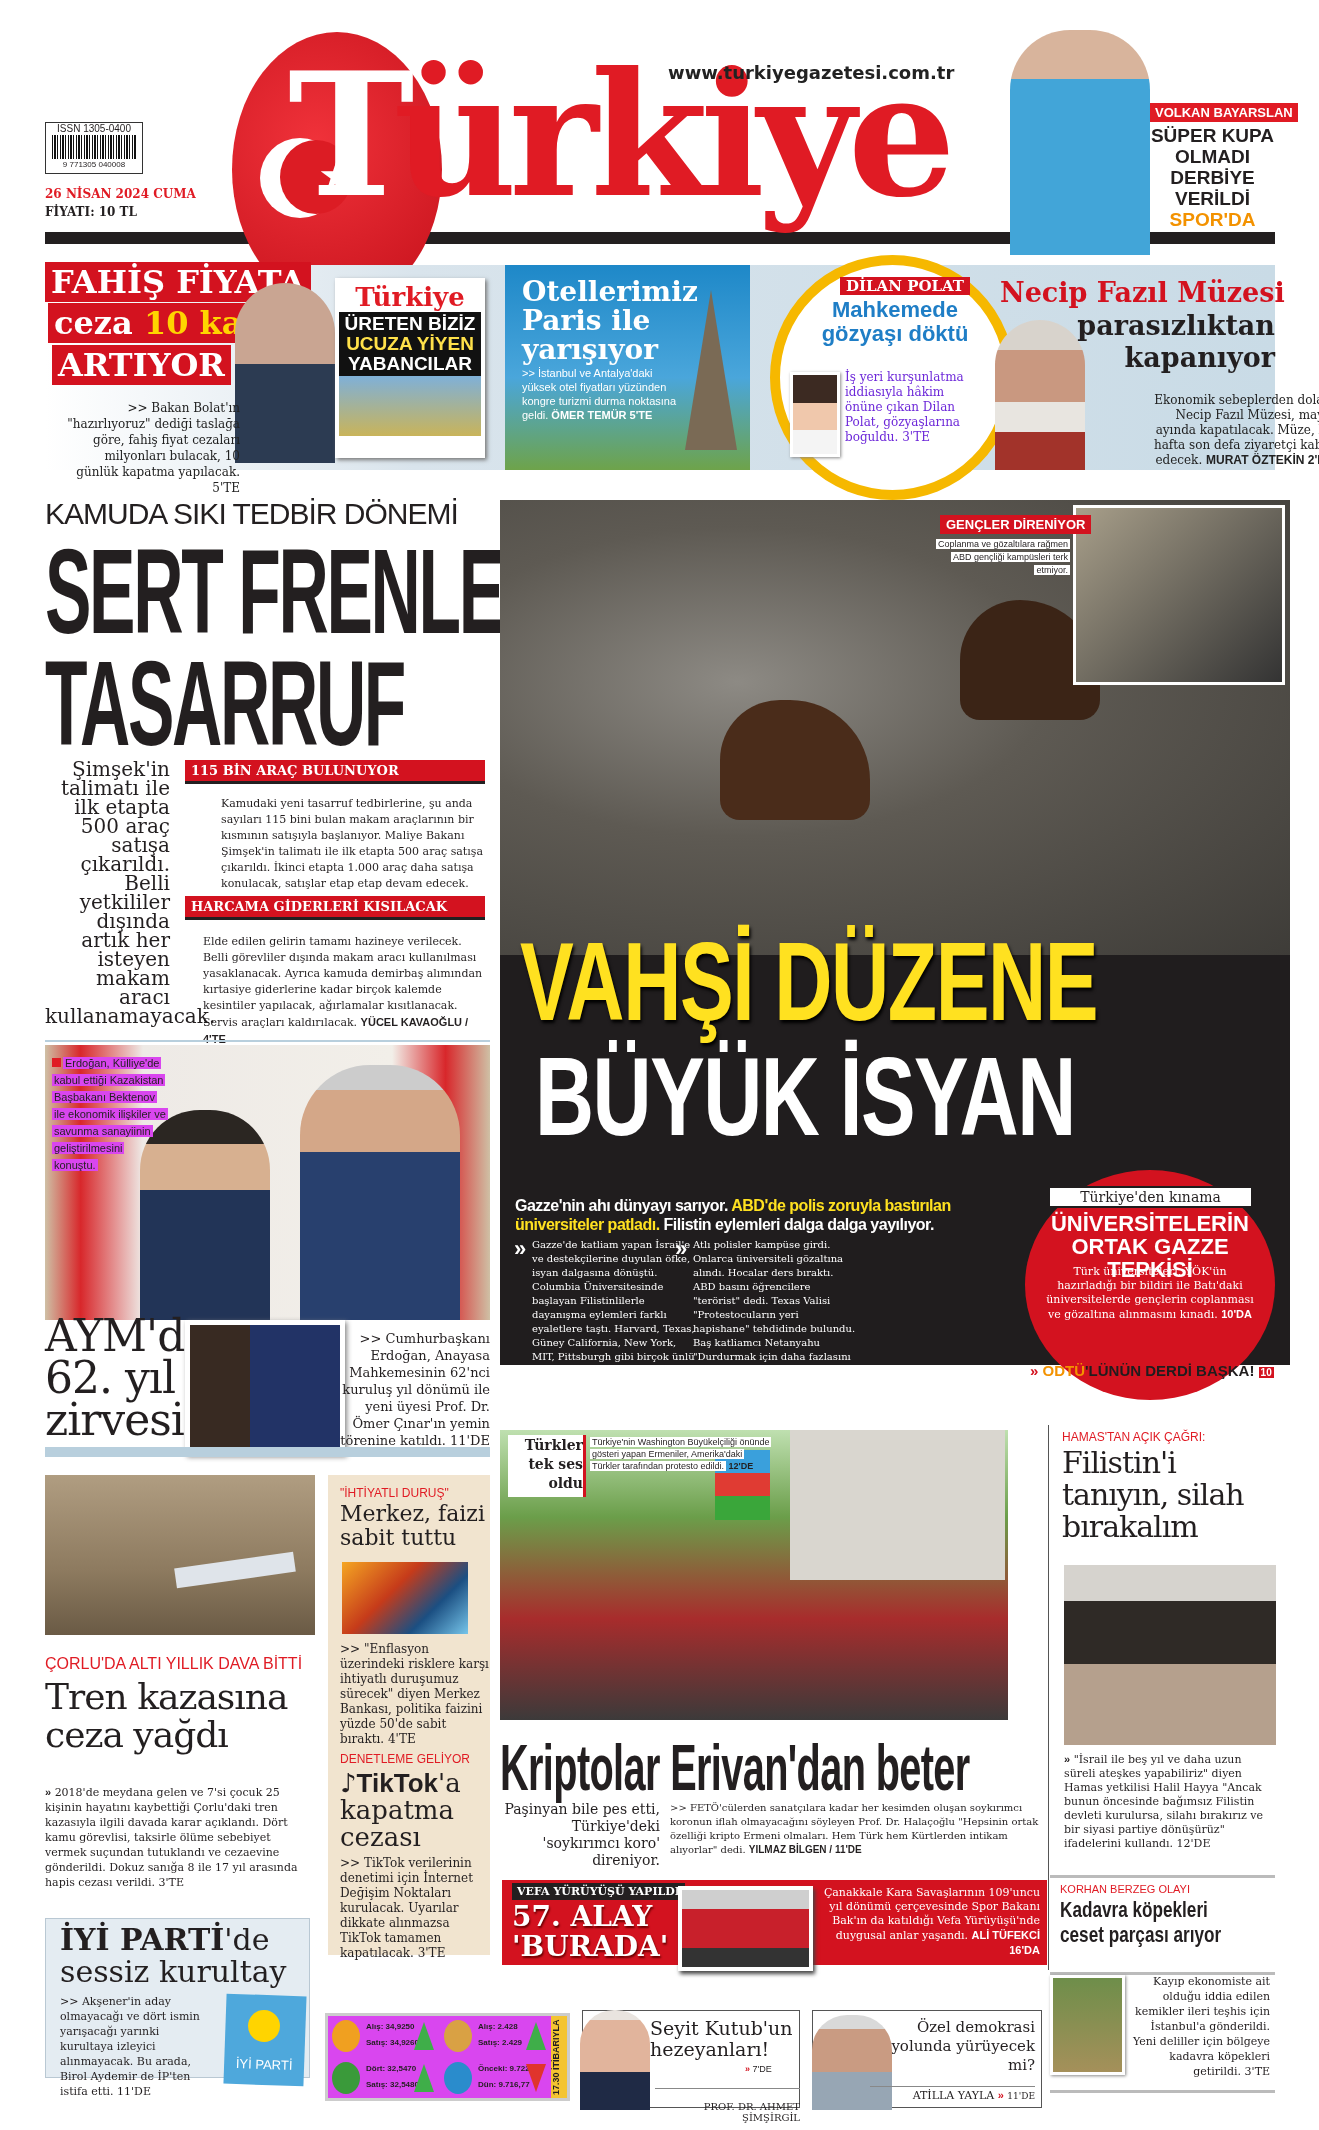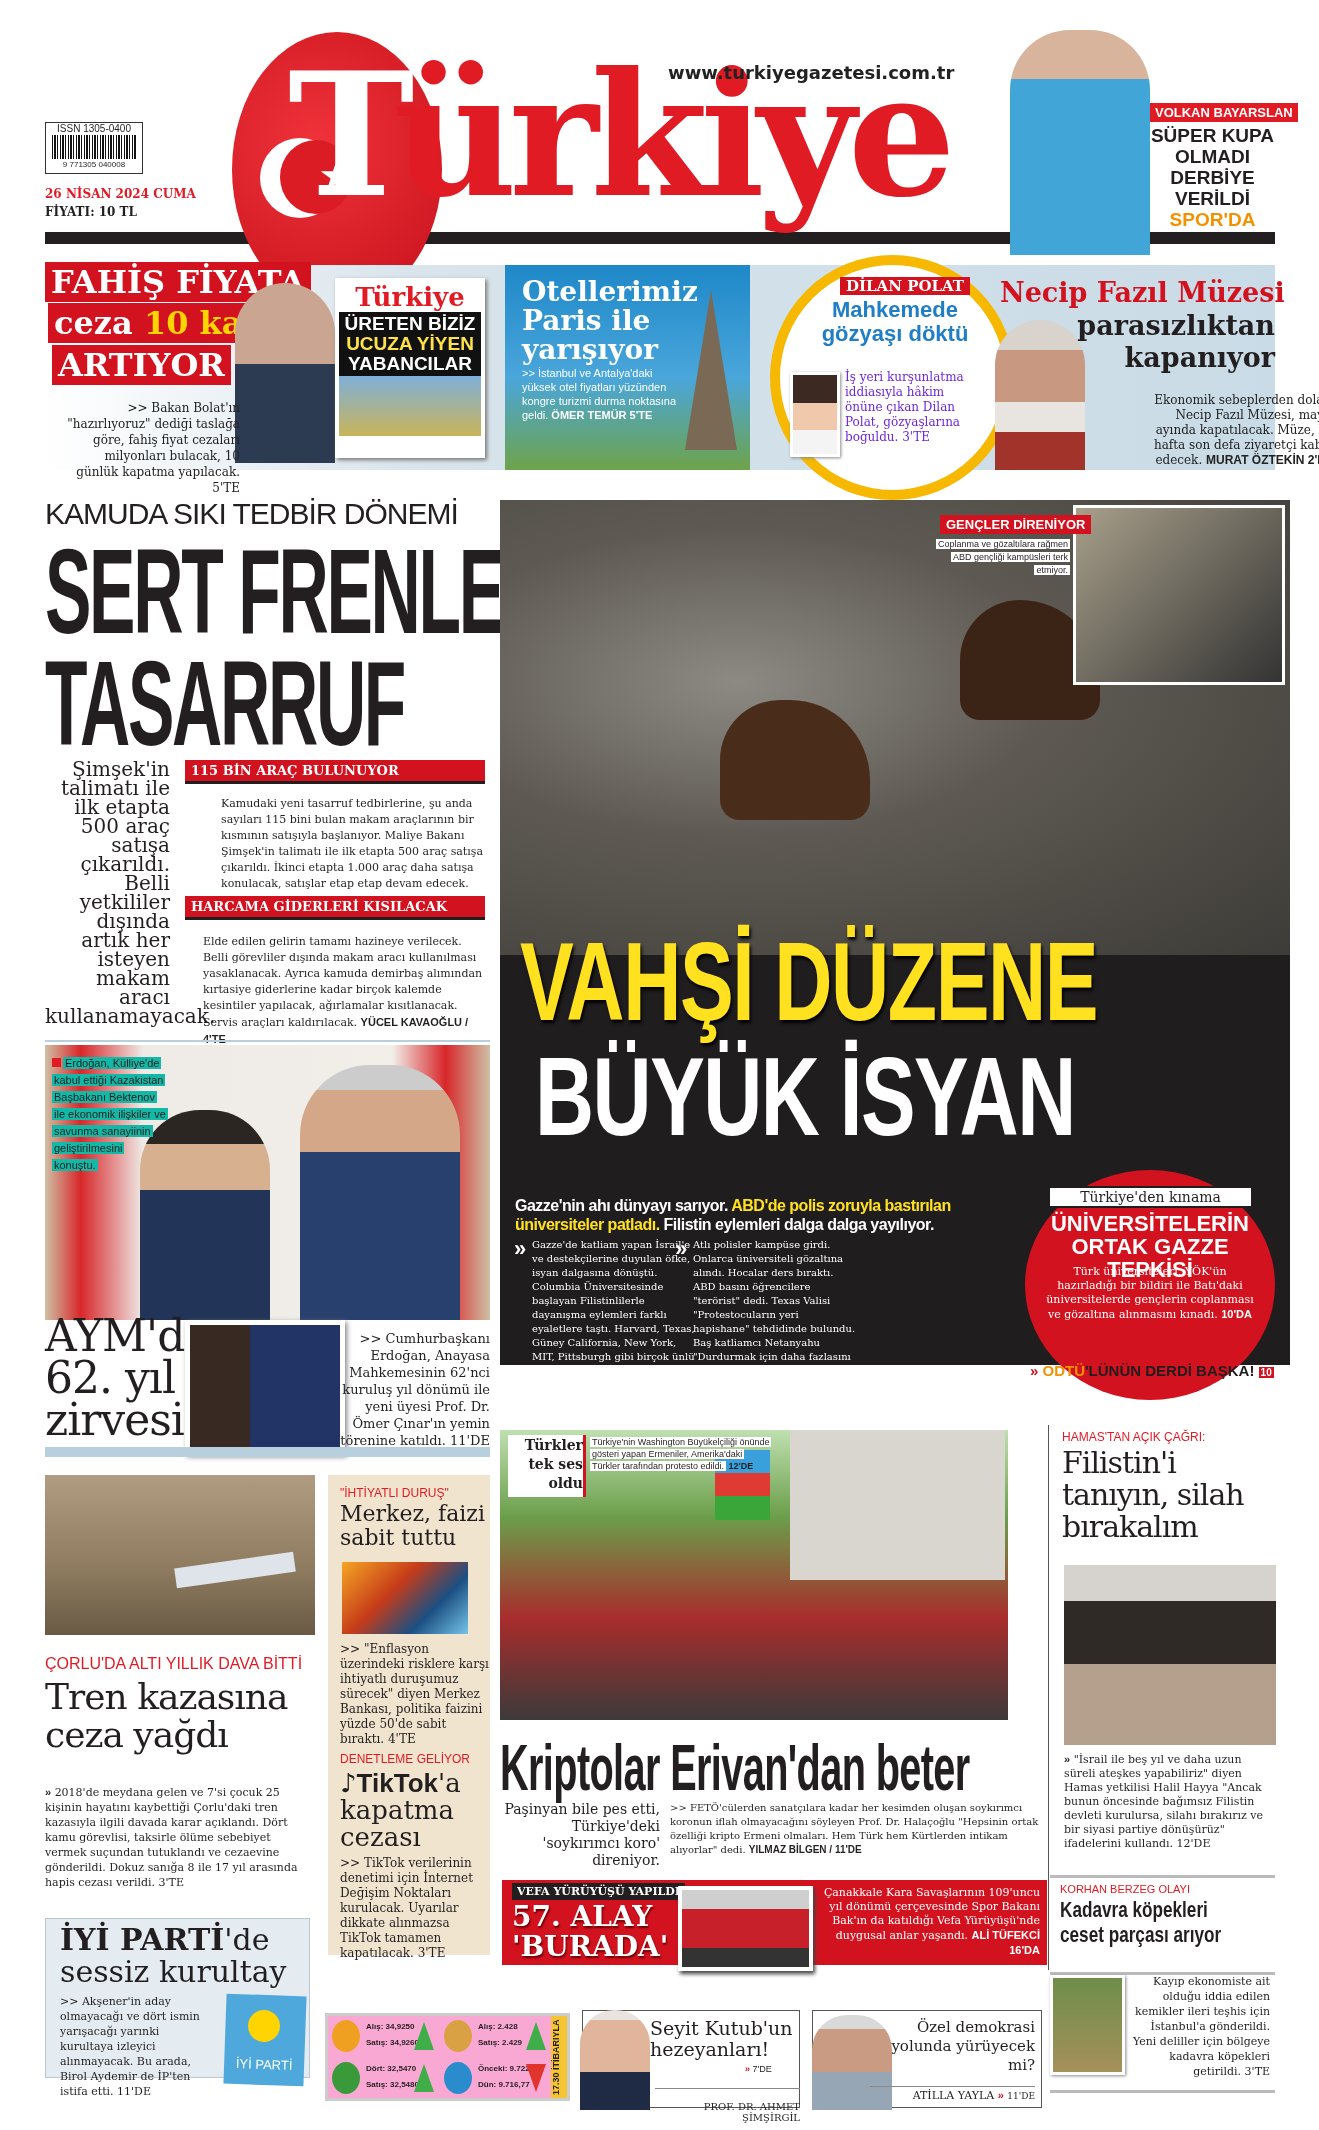--- a/index.html
+++ b/index.html
@@ -58,21 +58,21 @@
 #sh1-body{left:221px;top:796px;width:282px;font-size:11px;line-height:16px}
 #sh2{left:185px;top:896px;width:300px}
 #sh2-body{left:203px;top:934px;width:282px;font-size:11px;line-height:16px}
 #sh2-body b{font-family:"Liberation Sans",sans-serif}
 #rule1{left:45px;top:1040px;width:445px;height:2px;background:#b8cfdd}
 
 #erdogan-photo{left:45px;top:1045px;width:445px;height:275px;background:linear-gradient(90deg,#cfc0a5 0,#d8272b 8%,#eeeae6 22%,#f2efe9 78%,#d8272b 90%,#cfc0a5 100%)}
 #erd-man1{left:140px;top:1110px;width:130px;height:210px;border-radius:60px 60px 0 0;background:linear-gradient(180deg,#2b2622 0 16%,#d7b090 16% 38%,#223457 38%)}
 #erd-man2{left:300px;top:1065px;width:160px;height:255px;border-radius:70px 70px 0 0;background:linear-gradient(180deg,#ccc 0 10%,#d4a788 10% 34%,#28406e 34%)}
 #erd-cap{left:52px;top:1055px;width:115px;font-family:"Liberation Sans",sans-serif;font-size:11px;line-height:17px}
-#erd-cap span{background:#14b8a6;padding:0 2px;box-decoration-break:clone;-webkit-box-decoration-break:clone}
+#erd-cap span{background:#d946ef;padding:0 2px;box-decoration-break:clone;-webkit-box-decoration-break:clone}
 #erd-cap i{display:inline-block;width:9px;height:9px;background:#e01b24;margin-right:2px}
 #aym-title{left:45px;top:1315px;font-family:"DejaVu Serif",serif;font-size:44px;line-height:42px;letter-spacing:-1px}
 #aym-photo{left:185px;top:1320px;width:160px;height:135px;border:5px solid #fff;box-shadow:2px 2px 5px #888;background:linear-gradient(90deg,#382a22 0 40%,#223366 40%)}
 #aym-desc{left:340px;top:1330px;width:150px;text-align:right;font-size:13px;line-height:17px}
 #rule2{left:45px;top:1447px;width:445px;height:10px;background:#b8cfdd}
 
 #train-photo{left:45px;top:1475px;width:270px;height:160px;background:linear-gradient(180deg,#b09d81 0,#8d7a5f 60%,#6a5a45 100%)}
 #train-car{left:175px;top:1560px;width:120px;height:20px;background:#dfe4ea;transform:rotate(-8deg)}
 #corlu-kick{left:45px;top:1655px;color:#e01b24;font-family:"Liberation Sans",sans-serif;font-size:16px}
 #tren-title{left:45px;top:1678px;font-family:"DejaVu Serif",serif;font-size:36px;line-height:38px;letter-spacing:-1px}
@@ -87,21 +87,21 @@
 #col-beige{left:328px;top:1475px;width:162px;height:480px;background:#f1e4cf}
 #ihti-kick{left:340px;top:1486px;color:#e01b24;font-family:"Liberation Sans",sans-serif;font-size:12px}
 #merkez-title{left:340px;top:1502px;font-family:"DejaVu Serif",serif;font-size:22px;line-height:24px}
 #chart-img{left:342px;top:1562px;width:126px;height:72px;background:linear-gradient(135deg,#f5a623 0,#c63b1a 40%,#1b4f82 70%,#76c5ea 100%)}
 #merkez-desc{left:340px;top:1642px;width:150px;font-size:12px;line-height:15px}
 #den-kick{left:340px;top:1752px;color:#e01b24;font-family:"Liberation Sans",sans-serif;font-size:12px}
 #tiktok-title{left:340px;top:1770px;font-family:"DejaVu Serif",serif;font-size:26px;line-height:27px}
 #tiktok-title b{font-family:"Liberation Sans",sans-serif;font-weight:bold}
 #tiktok-desc{left:340px;top:1856px;width:150px;font-size:12px;line-height:15px}
 
-#market{left:325px;top:2013px;width:245px;height:88px;border:3px solid #ccc;background:#f9a8d4;font-family:"Liberation Sans",sans-serif;font-weight:bold;font-size:8px}
+#market{left:325px;top:2013px;width:245px;height:88px;border:3px solid #ccc;background:#d946ef;font-family:"Liberation Sans",sans-serif;font-weight:bold;font-size:8px}
 .mk{position:absolute;width:110px;height:40px}
 .mk .ic{position:absolute;left:4px;top:4px;width:28px;height:32px;border-radius:50%}
 .mk .l1{position:absolute;left:38px;top:6px}
 .mk .l2{position:absolute;left:38px;top:22px}
 .mk .ar{position:absolute;right:4px;top:6px;width:0;height:0;border-left:10px solid transparent;border-right:10px solid transparent}
 .up{border-bottom:28px solid #3fae49}
 .dn{border-top:28px solid #e0342c}
 #mk-stamp{position:absolute;right:0;top:0;width:16px;height:82px;background:#f4c431;writing-mode:vertical-rl;transform:rotate(180deg);font-size:9px;text-align:center}
 
 #main-photo{left:500px;top:500px;width:790px;height:455px;background:radial-gradient(ellipse at 30% 40%,#8d8a84 0,#5e5a53 40%,#3e3c38 100%)}

